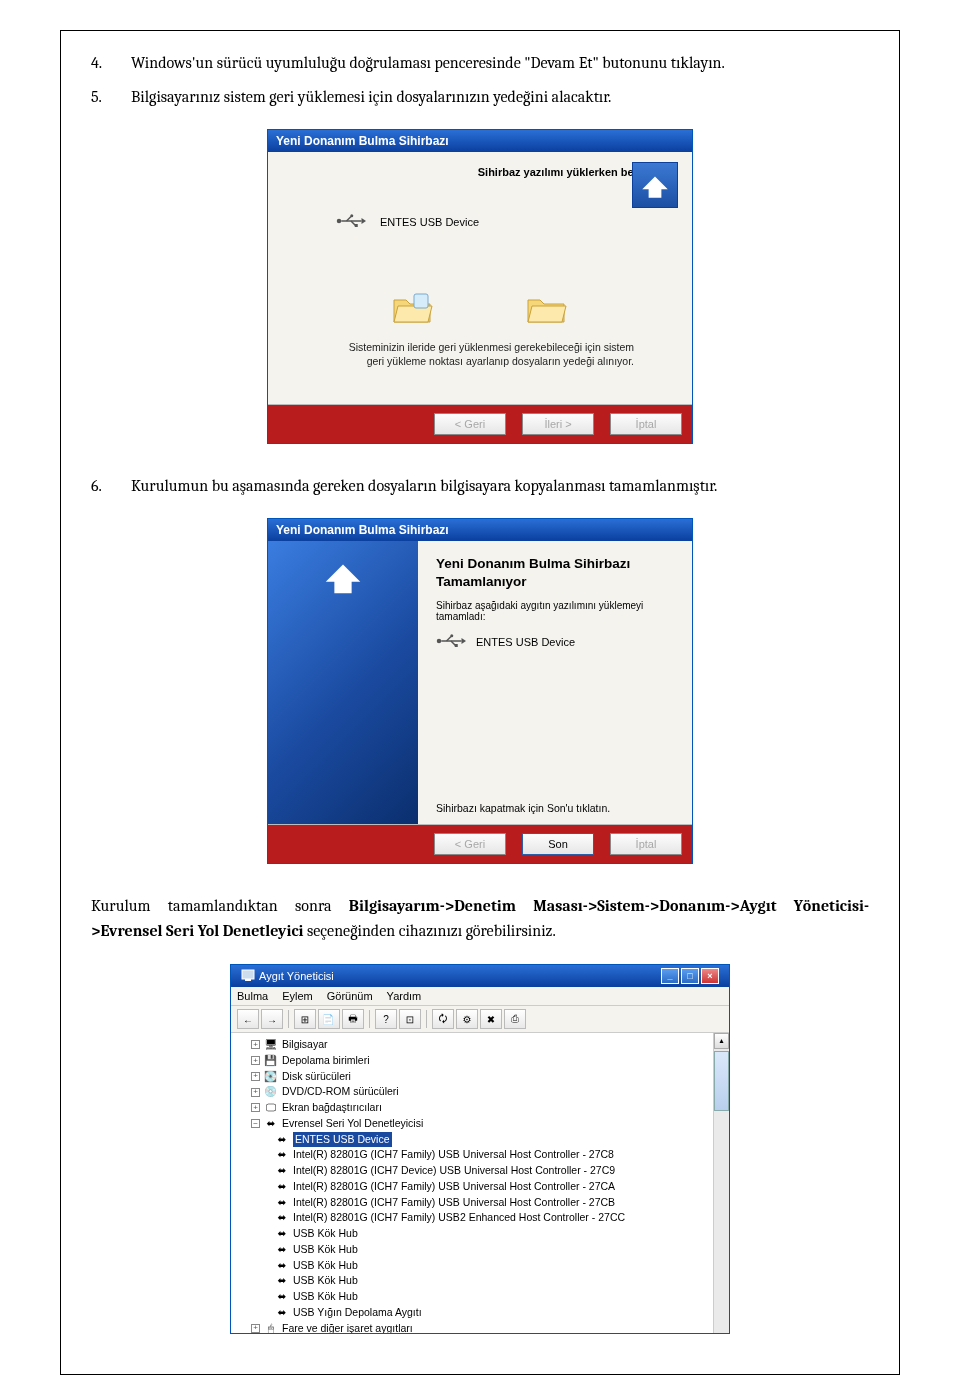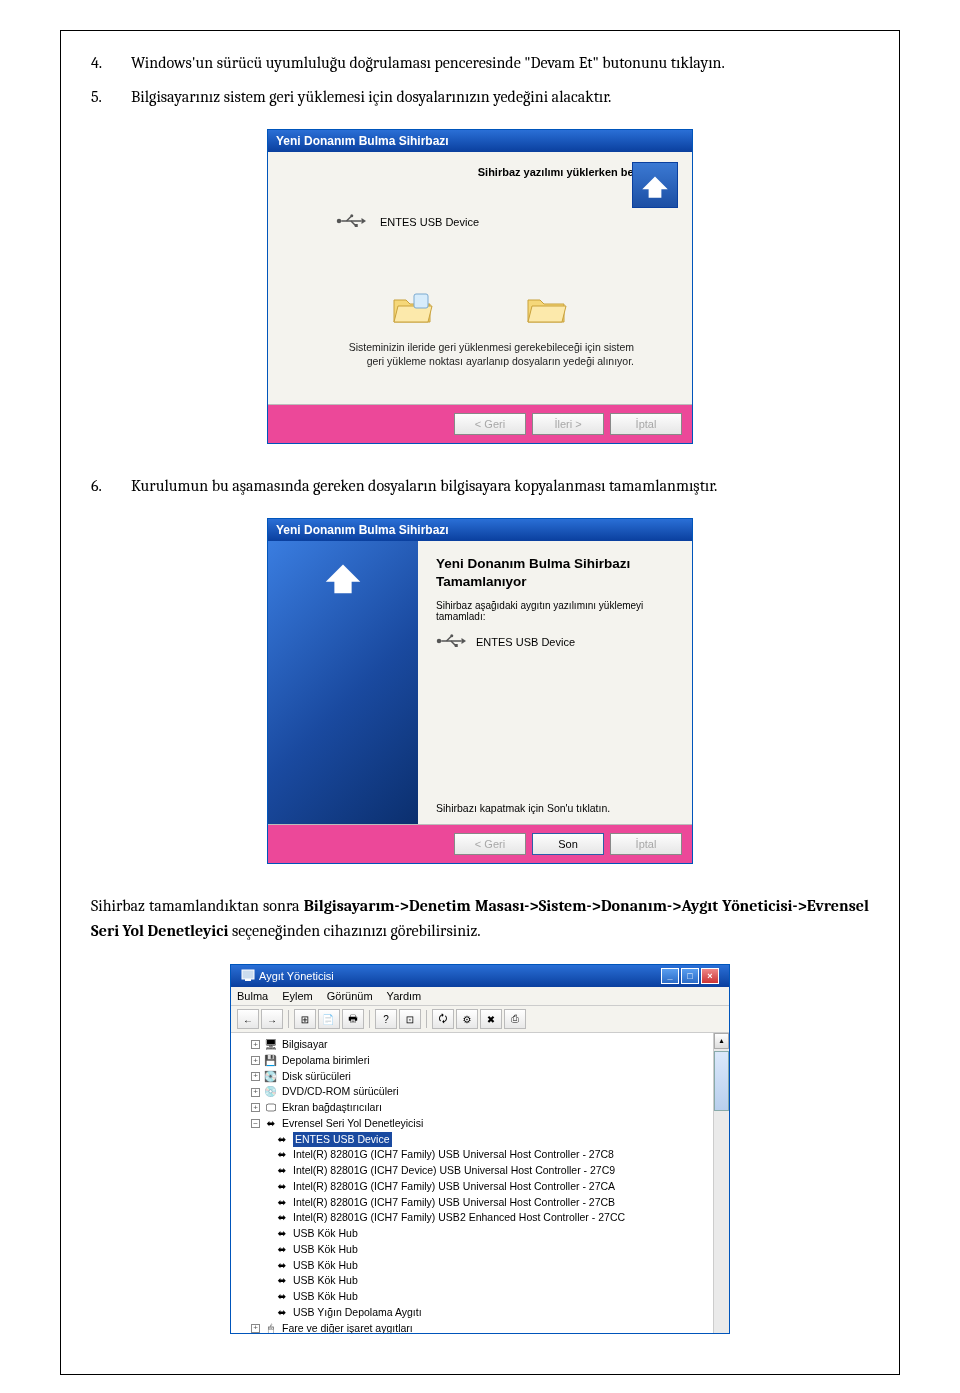--- a/index.html
+++ b/index.html
@@ -11,21 +11,21 @@
   .dialog-title { background: linear-gradient(#2a6fd6,#0a3f9e); color: #fff; font-weight: bold; padding: 4px 8px; font-size: 12px; }
   .dialog-body { position: relative; background: #f4f3ee; padding: 14px 18px 10px; text-align: right; }
   .wait-title { font-weight: bold; font-size: 11px; margin-bottom: 34px; }
   .hardware-icon { position: absolute; right: 14px; top: 10px; width: 46px; height: 46px; background: linear-gradient(#3b79d3,#1c4fa4); border: 1px solid #0a3f9e; display:flex; align-items:center; justify-content:center; }
   .hardware-icon svg { width: 34px; height: 34px; }
   .device-row { display:flex; align-items:center; gap:14px; margin-left: 50px; margin-bottom: 60px; }
   .usb-icon svg { width: 30px; height: 18px; }
   .folders-row { display:flex; justify-content:space-around; align-items:center; margin: 0 60px 12px; }
   .folder-icon svg { width: 42px; height: 34px; }
   .backup-text { margin-left: 60px; margin-right: 40px; font-size: 10.5px; color: #222; line-height: 1.35; margin-bottom: 26px; }
-  .btn-row { border-top: 1px solid #bbb; background: #ec4899; padding: 8px 10px; display:flex; justify-content:flex-end; gap:6px; }
+  .btn-row { border-top: 1px solid #bbb; background: #b91c1c; padding: 8px 10px; display:flex; justify-content:flex-end; gap:16px; }
   .btn { min-width: 72px; height: 22px; font-size: 11px; font-family: Tahoma, Arial, sans-serif; border: 1px solid #888; background: linear-gradient(#fdfdfd,#e6e6e6); cursor: pointer; }
   .btn[disabled] { color: #a8a8a8; cursor: default; }
   .btn.primary { border: 1.5px solid #2b5fa8; }
   .dialog2-body { display:flex; background:#f4f3ee; }
   .side-panel { width: 150px; background: linear-gradient(135deg,#3a7de0 0%, #1a4aa0 55%, #0b2f6e 100%); display:flex; align-items:flex-start; justify-content:center; padding-top: 12px; }
   .right-panel { flex:1; padding: 14px 18px 10px; }
   .finish-title { font-weight: bold; font-size: 13.5px; line-height:1.3; margin-bottom: 10px; }
   .finish-sub { font-size: 10px; margin-bottom: 10px; }
   .device-row2 { display:flex; align-items:center; gap:10px; margin-bottom: 150px; }
   .close-hint { font-size: 10.5px; margin-top: 10px; }
@@ -155,21 +155,21 @@
     </div>
   </div>
   <div class="btn-row">
     <button class="btn" disabled="">&lt; Geri</button>
     <button class="btn primary">Son</button>
     <button class="btn" disabled="">İptal</button>
   </div>
 </div>
 
 <p class="post-text">
-  <span>Sihirbaz tamamlandıktan sonra </span><b>Bilgisayarım-&gt;Denetim Masası-&gt;Sistem-&gt;Donanım-&gt;Aygıt Yöneticisi-&gt;Evrensel Seri Yol Denetleyici</b><span> seçeneğinden cihazınızı görebilirsiniz.</span>
+  <span>Kurulum tamamlandıktan sonra </span><b>Bilgisayarım-&gt;Denetim Masası-&gt;Sistem-&gt;Donanım-&gt;Aygıt Yöneticisi-&gt;Evrensel Seri Yol Denetleyici</b><span> seçeneğinden cihazınızı görebilirsiniz.</span>
 </p>
 
 <div class="devmgr">
   <div class="devmgr-title">
     <div class="left">
       <span>
         <svg width="14" height="14" viewBox="0 0 14 14">
               <rect x="1" y="2" width="12" height="9" fill="#cde" stroke="#fff"></rect>
               <rect x="4" y="11" width="6" height="2" fill="#fff"></rect>
             </svg>

